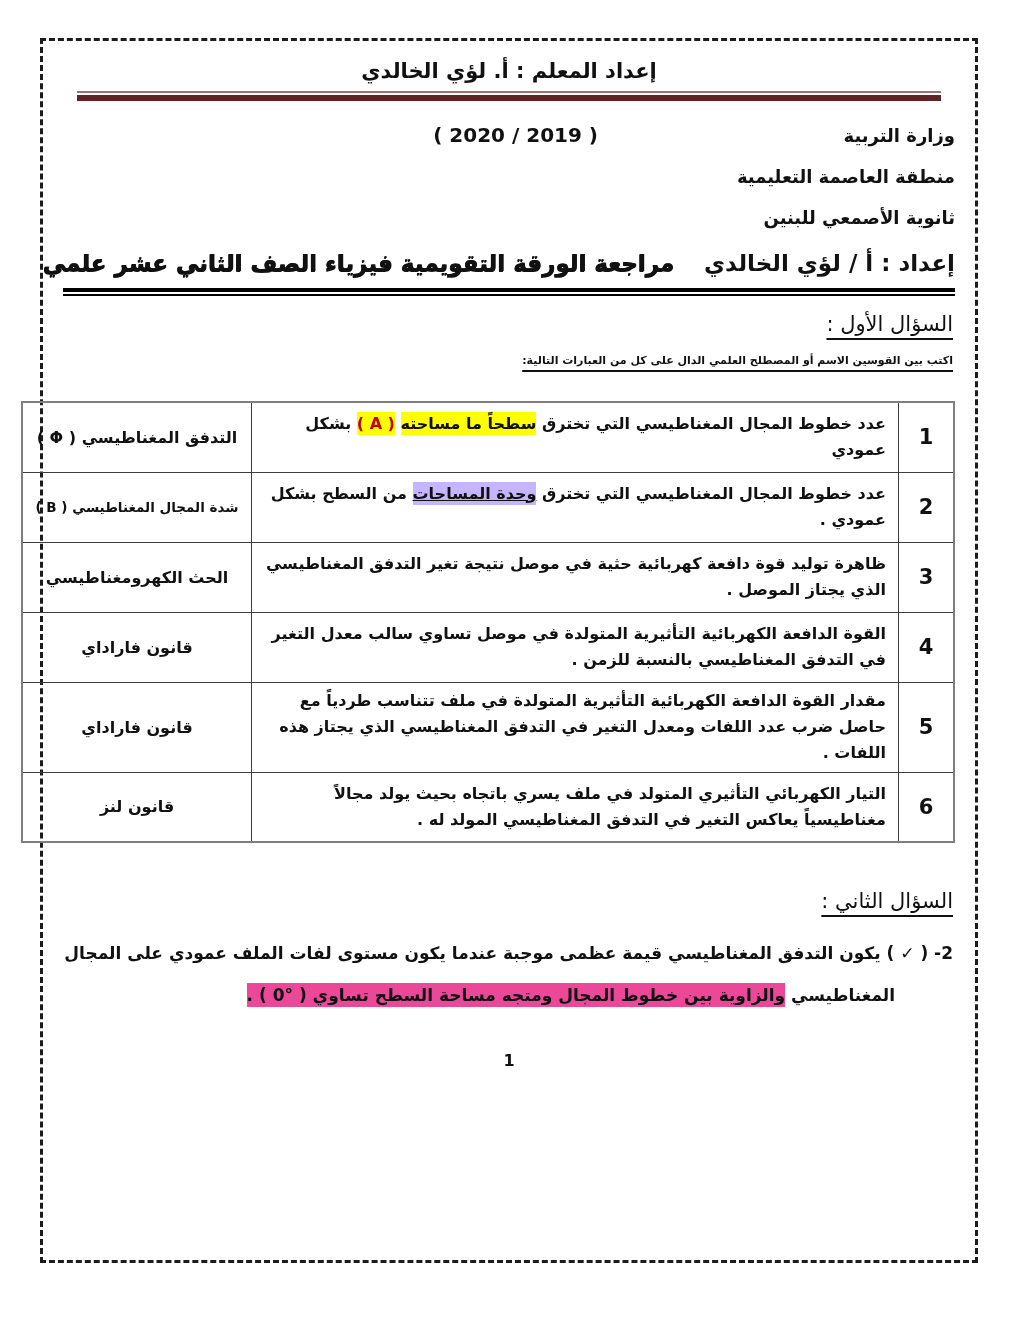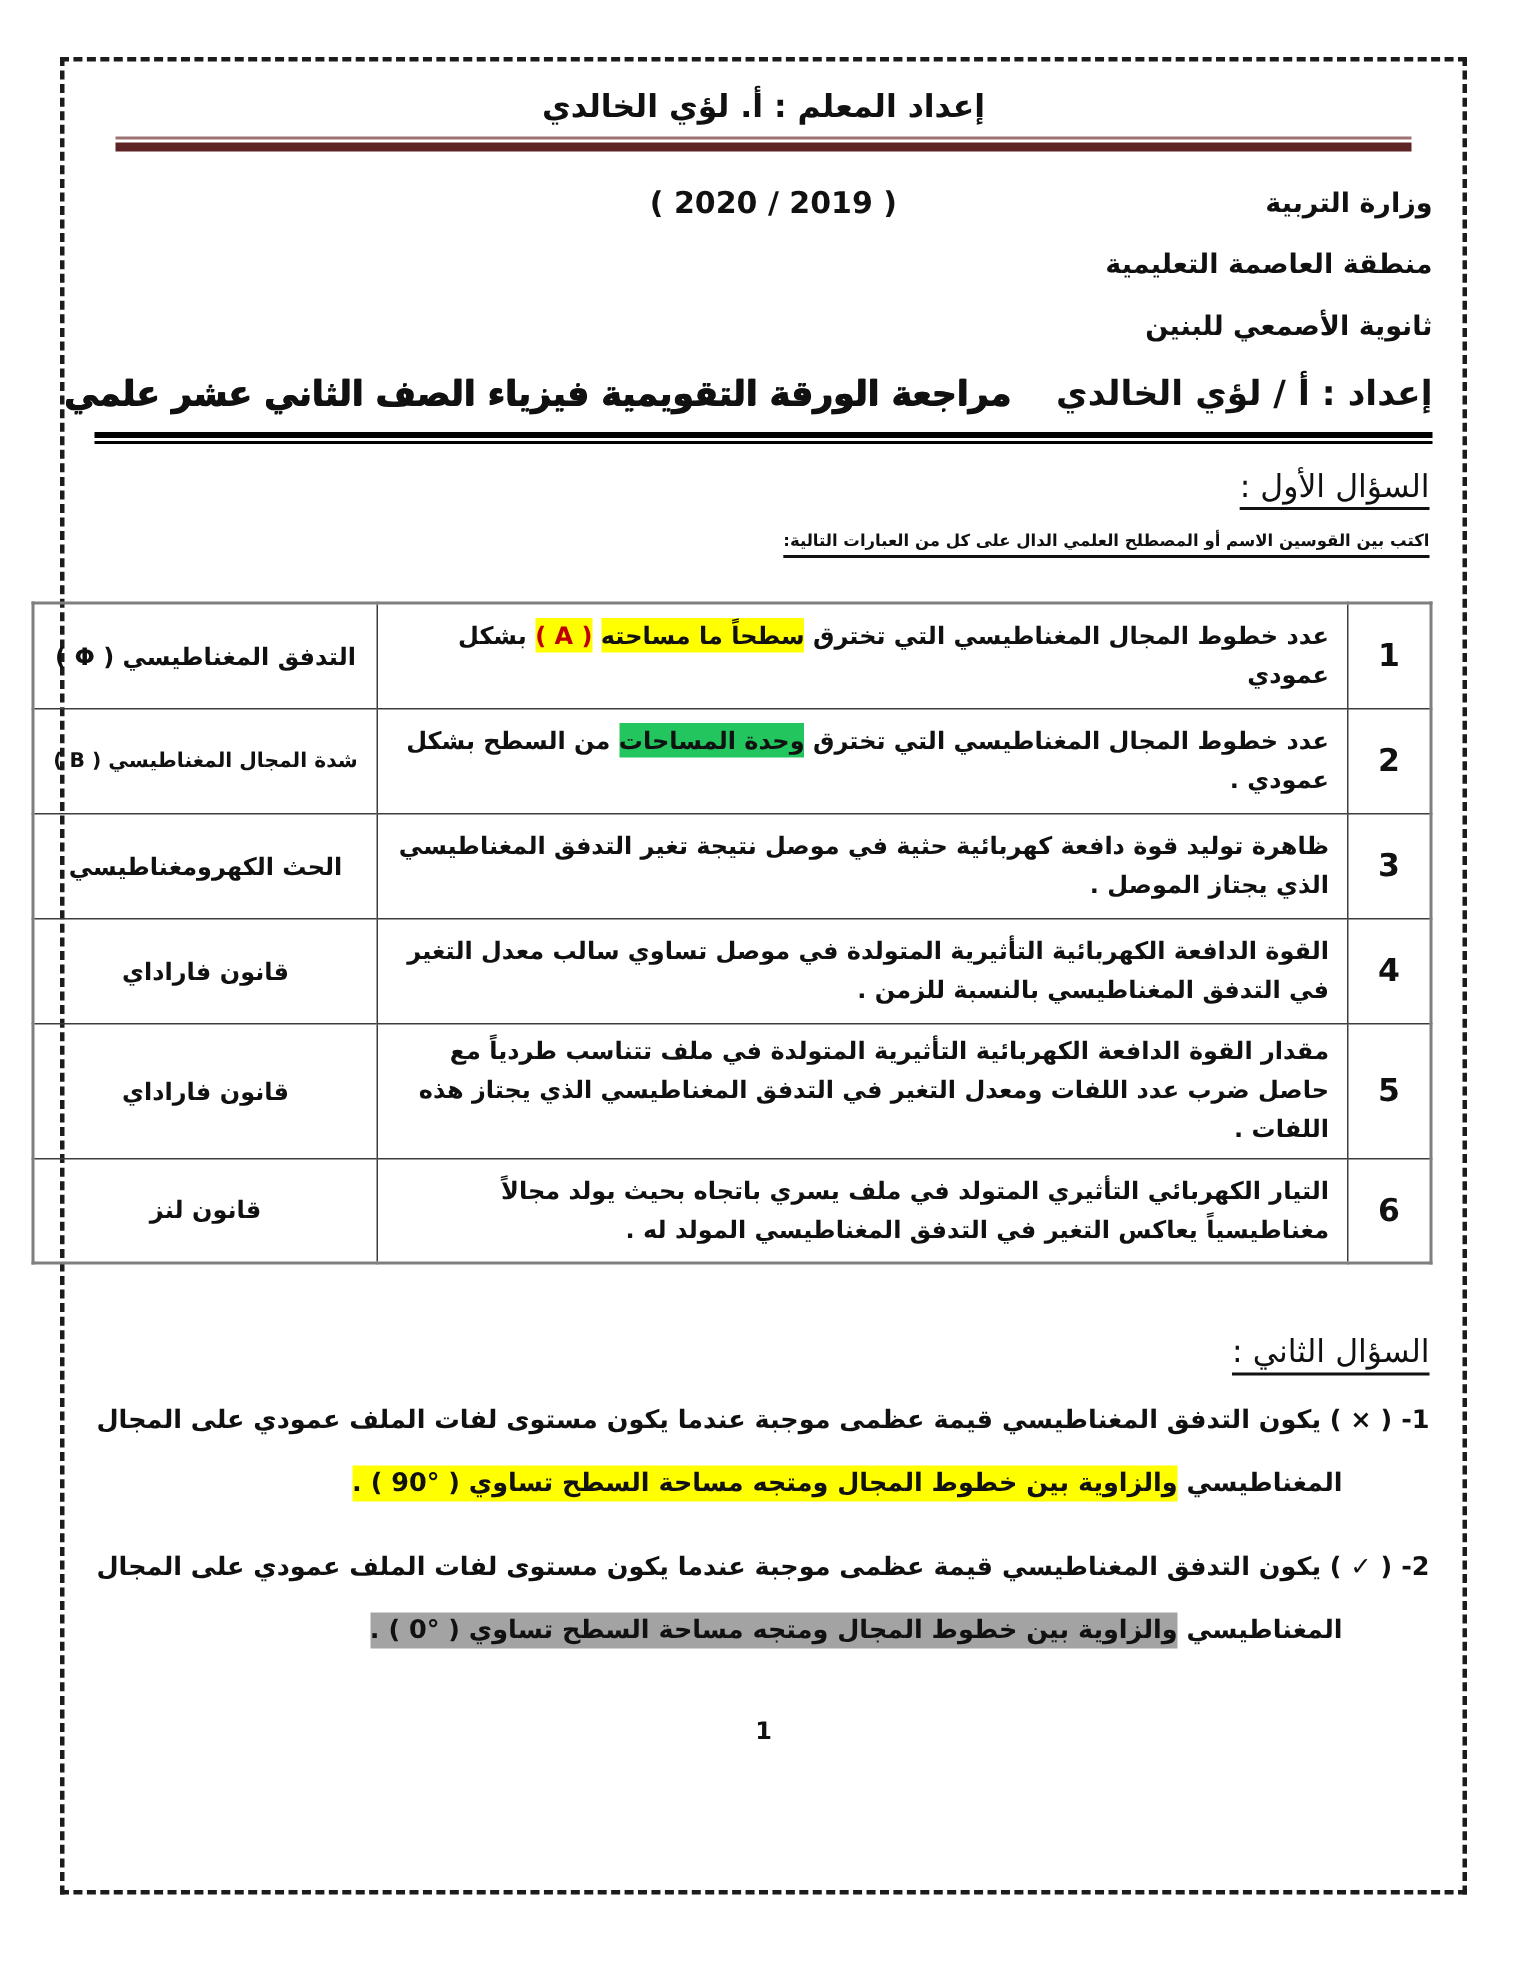--- a/index.html
+++ b/index.html
@@ -99,21 +99,21 @@
 
       <table class="q1-table">
         <tbody>
           <tr>
             <td class="num">1</td>
             <td class="desc"><span>عدد خطوط المجال المغناطيسي التي تخترق </span><span class="hl" style="background-color: rgb(255, 255, 0);">سطحاً ما مساحته</span><span> </span><span class="hl red" style="background-color: rgb(255, 255, 0);">( A )</span><span> بشكل عمودي</span></td>
             <td class="ans">التدفق المغناطيسي ( Φ )</td>
           </tr>
           <tr>
             <td class="num">2</td>
-            <td class="desc"><span>عدد خطوط المجال المغناطيسي التي تخترق </span><span class="hl" style="background-color: #22c55e;">وحدة المساحات</span><span> من السطح بشكل عمودي .</span></td>
+            <td class="desc"><span>عدد خطوط المجال المغناطيسي التي تخترق </span><span class="hl" style="background-color: #c4b5fd; text-decoration: underline;">وحدة المساحات</span><span> من السطح بشكل عمودي .</span></td>
             <td class="ans">شدة المجال المغناطيسي ( B )</td>
           </tr>
           <tr>
             <td class="num">3</td>
             <td class="desc"><span>ظاهرة توليد قوة دافعة كهربائية حثية في موصل نتيجة تغير التدفق المغناطيسي الذي يجتاز الموصل .</span></td>
             <td class="ans">الحث الكهرومغناطيسي</td>
           </tr>
           <tr>
             <td class="num">4</td>
             <td class="desc"><span>القوة الدافعة الكهربائية التأثيرية المتولدة في موصل تساوي سالب معدل التغير في التدفق المغناطيسي بالنسبة للزمن .</span></td>
@@ -127,27 +127,23 @@
           <tr>
             <td class="num">6</td>
             <td class="desc"><span>التيار الكهربائي التأثيري المتولد في ملف يسري باتجاه بحيث يولد مجالاً مغناطيسياً يعاكس التغير في التدفق المغناطيسي المولد له .</span></td>
             <td class="ans">قانون لنز</td>
           </tr>
         </tbody>
       </table>
 
       <div class="q-heading" style="margin-top:46px;">السؤال الثاني :</div>
 
-      <div class="statement st1">
-        <div class="st-line1">1- ( × ) يكون التدفق المغناطيسي قيمة عظمى موجبة عندما يكون مستوى لفات الملف عمودي على المجال</div>
-        <div class="st-line2"><span>المغناطيسي </span><span class="hl" style="background-color: rgb(255, 255, 0);">والزاوية بين خطوط المجال ومتجه مساحة السطح تساوي ( °90 ) .</span></div>
-      </div>
 
       <div class="statement st2">
         <div class="st-line1">2- ( ✓ ) يكون التدفق المغناطيسي قيمة عظمى موجبة عندما يكون مستوى لفات الملف عمودي على المجال</div>
-        <div class="st-line2"><span>المغناطيسي </span><span class="hl" style="background-color: #a3a3a3;">والزاوية بين خطوط المجال ومتجه مساحة السطح تساوي ( °0 ) .</span></div>
+        <div class="st-line2"><span>المغناطيسي </span><span class="hl" style="background-color: #ec4899;">والزاوية بين خطوط المجال ومتجه مساحة السطح تساوي ( °0 ) .</span></div>
       </div>
 
       <div class="page-num">1</div>
 
     </div>
   </div>
 </div>
 
 </body></html>

